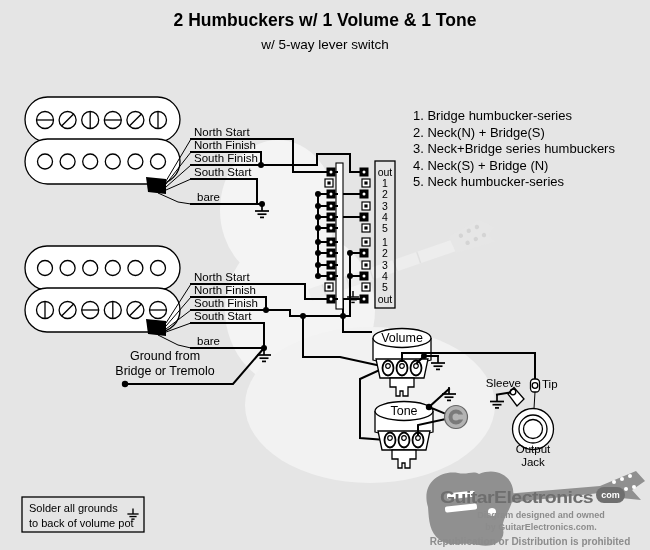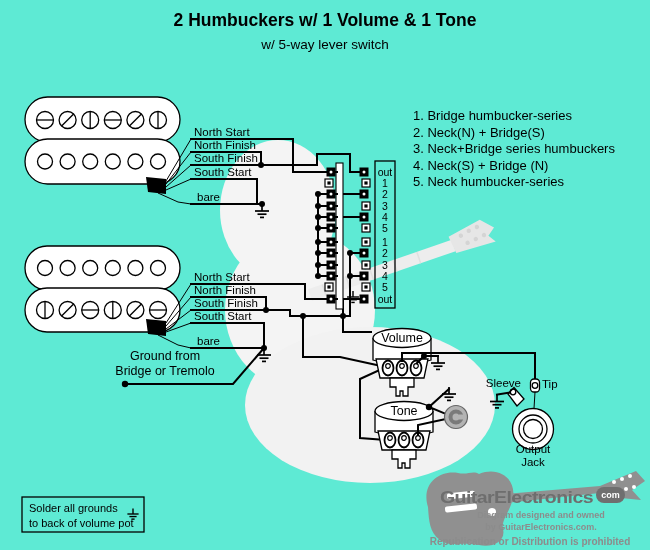--- a/index.html
+++ b/index.html
@@ -1,16 +1,16 @@
 <!DOCTYPE html>
 <html><head>
 <meta charset="utf-8">
 <style>
   html,body{margin:0;padding:0;background:#fff;}
-  .diagram-page{width:650px;height:550px;background:#5eead4;position:relative;overflow:hidden;}
+  .diagram-page{width:650px;height:550px;background:#e5e5e5;position:relative;overflow:hidden;}
   svg{display:block;}
   text{font-family:"Liberation Sans",sans-serif;fill:#000;}
   .title{font-size:17.5px;font-weight:bold;}
   .subtitle{font-size:13.5px;}
   .lbl{font-size:11.5px;}
   .lbl2{font-size:12.5px;}
   .list{font-size:13px;}
   .term{font-size:10.5px;}
   .potlbl{font-size:12.5px;}
   .small{font-size:11.5px;}

